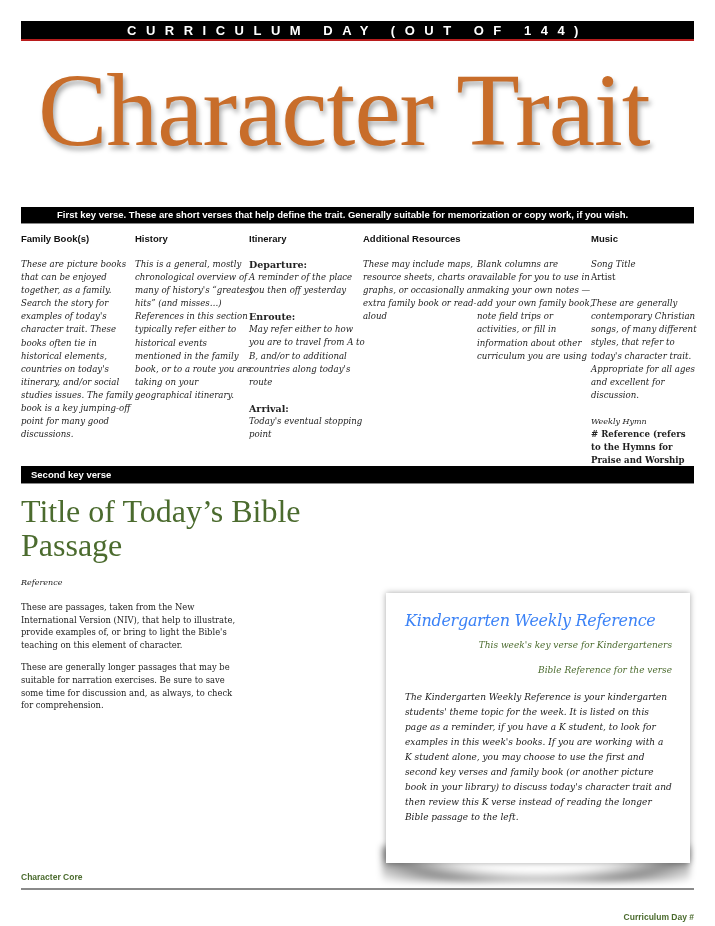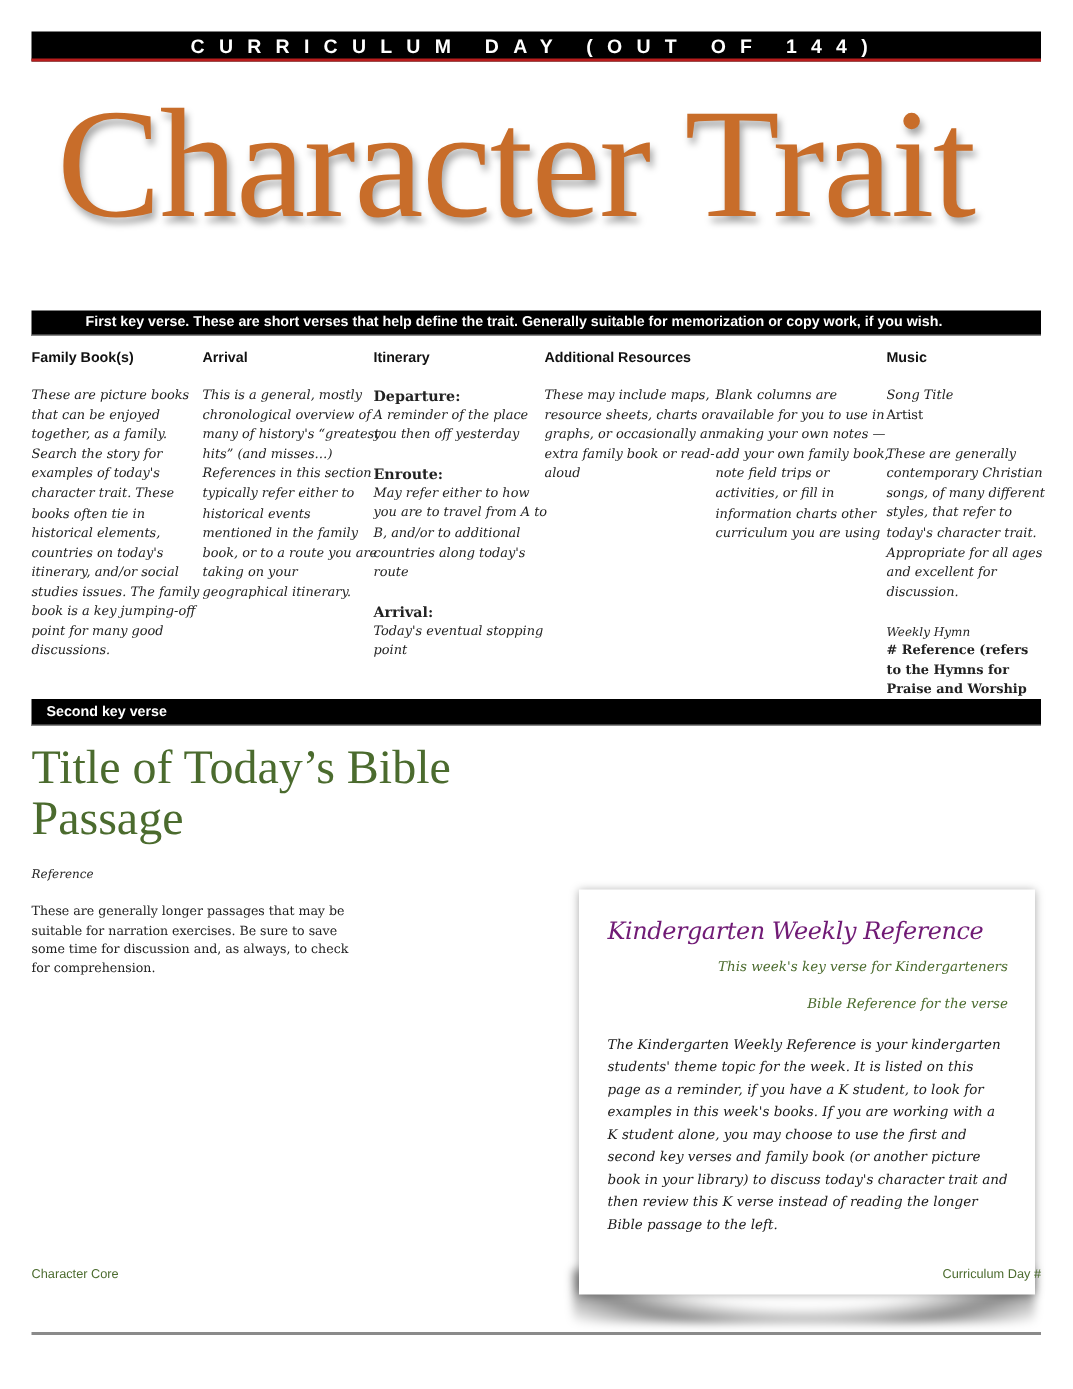--- a/index.html
+++ b/index.html
@@ -65,52 +65,52 @@
     position: absolute; left: 382px; top: 846px; width: 308px; height: 36px;
     background: radial-gradient(ellipse at 50% -30%, transparent 55%, rgba(0,0,0,0.45) 75%, transparent 100%);
     filter: blur(3px);
   }
   .k-box {
     position: absolute; left: 386px; top: 593px; width: 304px; height: 270px;
     background: #fff; box-shadow: 0 0 6px rgba(0,0,0,0.35);
     padding: 18px 18px 0 19px;
   }
   .k-title {
-    font-family: "DejaVu Serif", serif; font-style: italic; font-size: 16px; color: #701a75;
+    font-family: "DejaVu Serif", serif; font-style: italic; font-size: 16px; color: #3b82f6;
     margin-bottom: 10px; white-space: nowrap; letter-spacing: -0.3px;
   }
   .k-sub {
     font-style: italic; font-size: 9px; color: #4b6b2e; margin-bottom: 15px; text-align: right;
   }
   .k-body {
     font-style: italic; font-size: 9px; line-height: 15px; color: #1a1a1a; margin-top: 2px;
   }
 
   .footer-rule {
     position: absolute; left: 21px; top: 888px; width: 673px; height: 2px; background: #8a8a8a;
   }
   .footer-left, .footer-right {
-    position: absolute; top: 844px; font-family: "Liberation Sans", sans-serif; font-weight: normal;
+    position: absolute; top: 872px; font-family: "Liberation Sans", sans-serif; font-weight: bold;
     font-size: 8.5px; color: #4b6b2e; text-align: center;
   }
   .footer-left { left: 21px; }
-  .footer-right { right: 21px; }
+  .footer-right { right: 21px; margin-top: 40px; }
 </style>
 </head>
 <body>
 
 <div class="top-bar">Curriculum Day (out of 144)</div>
 
 <div class="big-title">Character Trait</div>
 
 <div class="verse-bar first">First key verse.  These are short verses that help define the trait.  Generally suitable for memorization or copy work, if you wish.</div>
 
 <div class="col-headers">
   <span class="col-head" style="left:0px">Family Book(s)</span>
-  <span class="col-head" style="left:114px">Arrival</span>
+  <span class="col-head" style="left:114px">History</span>
   <span class="col-head" style="left:228px">Itinerary</span>
   <span class="col-head" style="left:342px">Additional Resources</span>
   <span class="col-head" style="left:456px"></span>
   <span class="col-head" style="left:570px">Music</span>
 </div>
 
 <div class="col" style="left:21px">
   <span>These are picture books that can be enjoyed together, as a family.  Search the story for examples of today's character trait.  These books often tie in historical elements, countries on today's itinerary, and/or social studies issues.  The family book is a key jumping-off point for many good discussions.</span>
 </div>
 
@@ -131,21 +131,21 @@
     <span class="label">Arrival:</span>
     <span>Today's eventual stopping point</span>
   </p>
 </div>
 
 <div class="col" style="left:363px">
   <span>These may include maps, resource sheets, charts or graphs, or occasionally an extra family book or read-aloud</span>
 </div>
 
 <div class="col" style="left:477px">
-  <span>Blank columns are available for you to use in making your own notes — add your own family book, note field trips or activities, or fill in information charts other curriculum you are using</span>
+  <span>Blank columns are available for you to use in making your own notes — add your own family book, note field trips or activities, or fill in information about other curriculum you are using</span>
 </div>
 
 <div class="col" style="left:591px; width:106px">
   <p>
     <span style="display:block">Song Title</span>
     <span class="plain">Artist</span>
   </p>
   <p>
     <span>These are generally contemporary Christian songs, of many different styles, that refer to today's character trait.  Appropriate for all ages and excellent for discussion.</span>
   </p>
@@ -153,20 +153,21 @@
     <span class="small">Weekly Hymn</span>
     <span class="bold-ref"># Reference (refers to the Hymns for Praise and Worship hymnal)</span>
   </p>
 </div>
 
 <div class="verse-bar second">Second key verse</div>
 
 <div class="passage-title">Title of Today’s Bible Passage</div>
 <div class="passage-ref">Reference</div>
 <div class="passage-body">
+  <p>These are passages, taken from the New International Version (NIV), that help to illustrate, provide examples of, or bring to light the Bible's teaching on this element of character.</p>
   <p>These are generally longer passages that may be suitable for narration exercises.  Be sure to save some time for discussion and, as always, to check for comprehension.</p>
 </div>
 
 <div class="k-box-shadow"></div>
 <div class="k-box">
   <div class="k-title">Kindergarten Weekly Reference</div>
   <div class="k-sub">This week's key verse for Kindergarteners</div>
   <div class="k-sub">Bible Reference for the verse</div>
   <div class="k-body">The Kindergarten Weekly Reference is your kindergarten students' theme topic for the week.  It is listed on this page as a reminder, if you have a K student, to look for examples in this week's books.  If you are working with a K student alone, you may choose to use the first and second key verses and family book (or another picture book in your library) to discuss today's character trait and then review this K verse instead of reading the longer Bible passage to the left.</div>
 </div>

